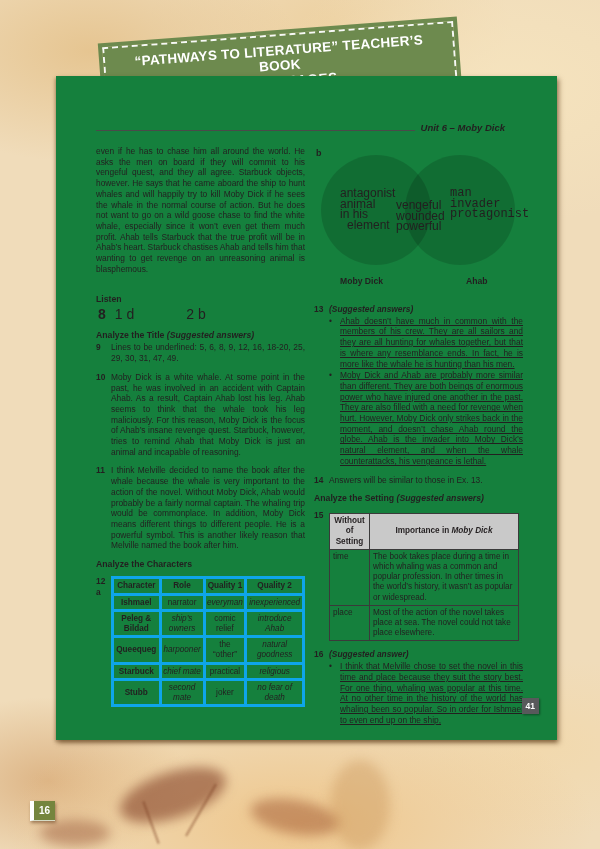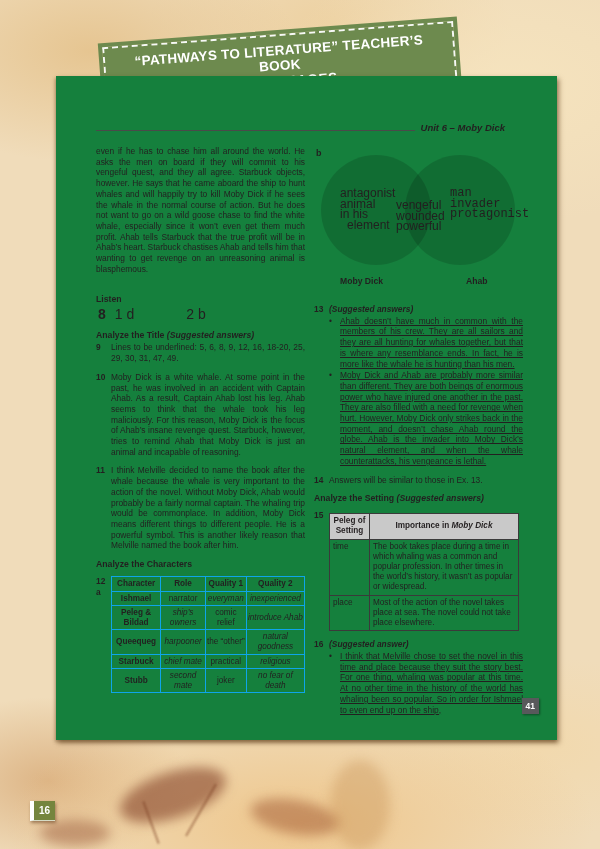--- a/index.html
+++ b/index.html
@@ -73,21 +73,21 @@
   .bullet .dot { width:11px; flex-shrink:0; font-size:8.4px; line-height:10.7px; }
   .bullet .txt { flex:1;text-decoration:underline; }
 
   
   .ex12 { display:flex; margin-top:7px; }
   .ex12 .lbl { width:15px; flex-shrink:0; font-weight:bold; font-size:8.4px; line-height:10.7px; }
   .ex12 .lbl .letter { display:block; font-weight:bold; }
   table { border-collapse:collapse; }
   .char-table { width:194px; }
   .char-table th, .char-table td {
-    border:1px solid #0ea5e9; font-size:8.2px; line-height:9.6px;
+    border:3px solid #0ea5e9; font-size:8.2px; line-height:9.6px;
     text-align:center; vertical-align:middle; padding:2px 1px;
   }
   .char-table th { font-weight:bold; }
   .char-table td.cname { font-weight:bold; }
   .it { font-style:italic; }
 
   
   .venn { position:relative; width:209px; height:138px; margin-top:2px; }
   .venn .vlabel { position:absolute; left:2px; top:0; font-size:9px; font-weight:bold; }
   .venn svg { position:absolute; left:0; top:6px; }
@@ -270,21 +270,21 @@
         <div class="txt">Answers will be similar to those in Ex. 13.</div>
       </div>
 
       <div class="h"><span>Analyze the Setting </span><span class="sa">(Suggested answers)</span></div>
 
       <div class="ex12">
         <div class="lbl">15</div>
         <table class="setting-table">
           <tbody>
               <tr>
-            <th>Peleg of Setting</th>
+            <th>Without of Setting</th>
             <th><span>Importance in </span><span class="bt">Moby Dick</span></th>
           </tr>
           <tr>
             <td class="aspect">time</td>
             <td>The book takes place during a time in which whaling was a common and popular profession. In other times in the world’s history, it wasn’t as popular or widespread.</td>
           </tr>
           <tr>
             <td class="aspect">place</td>
             <td>Most of the action of the novel takes place at sea. The novel could not take place elsewhere.</td>
           </tr>

